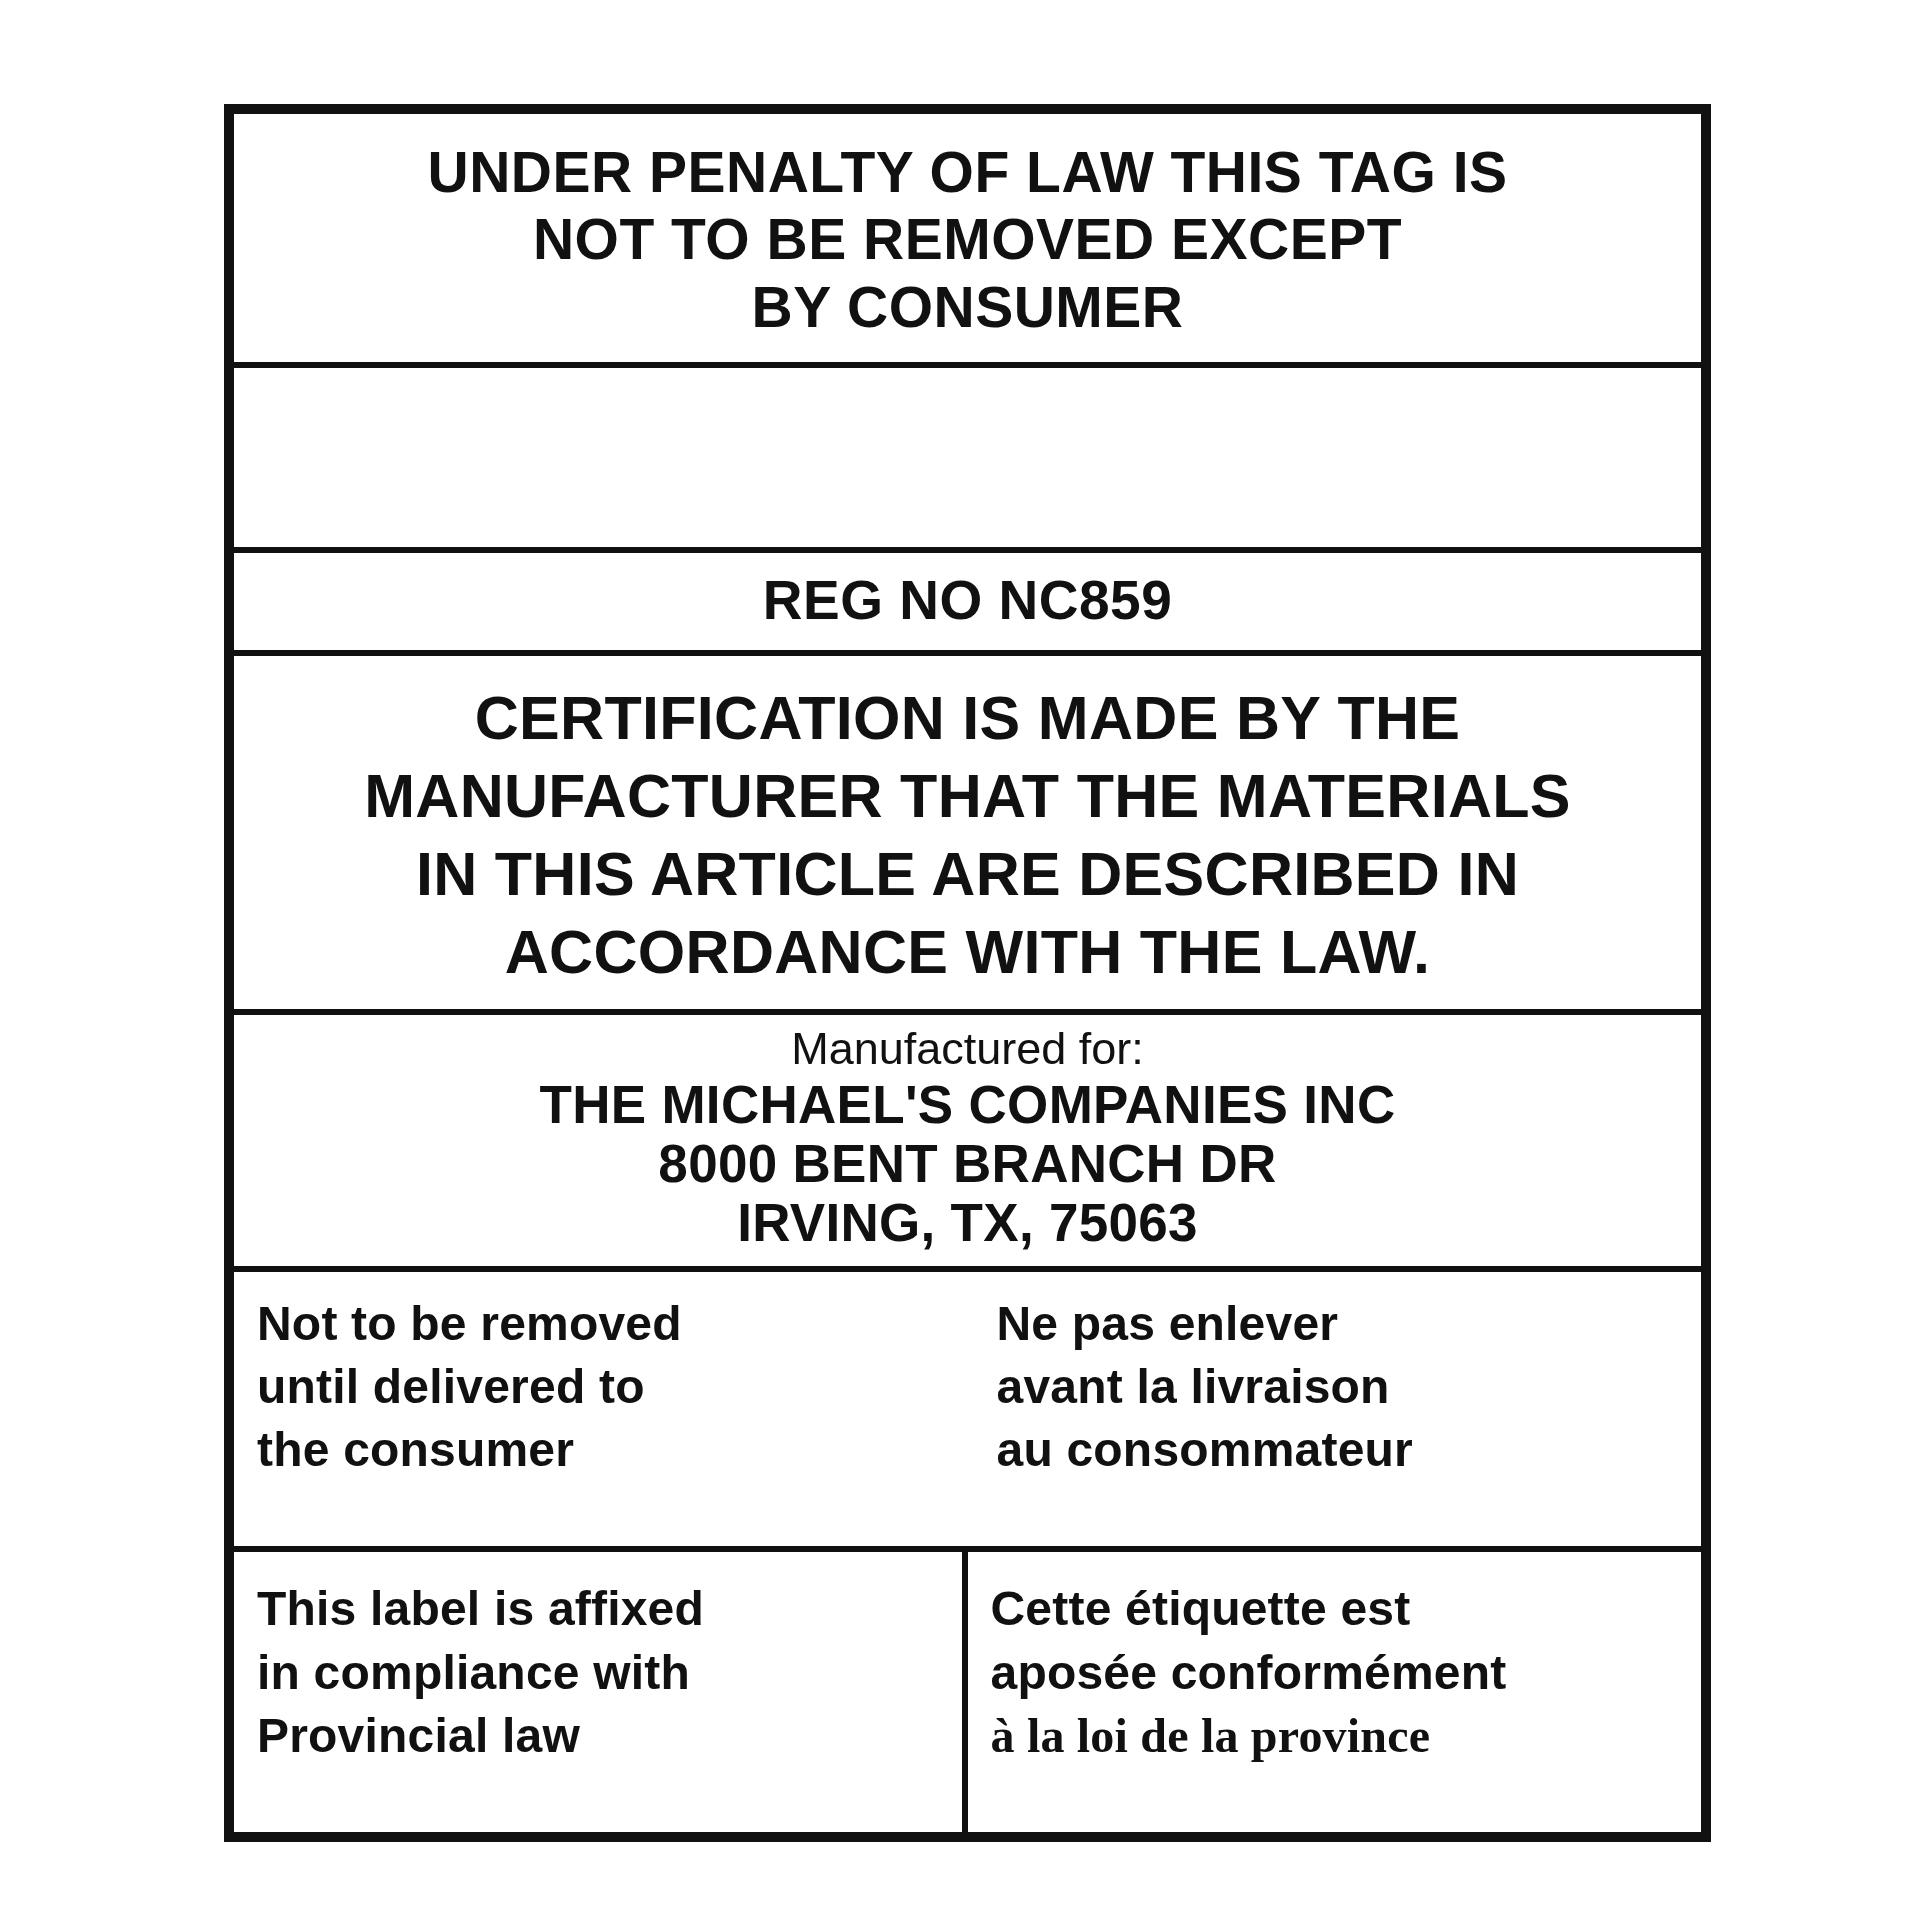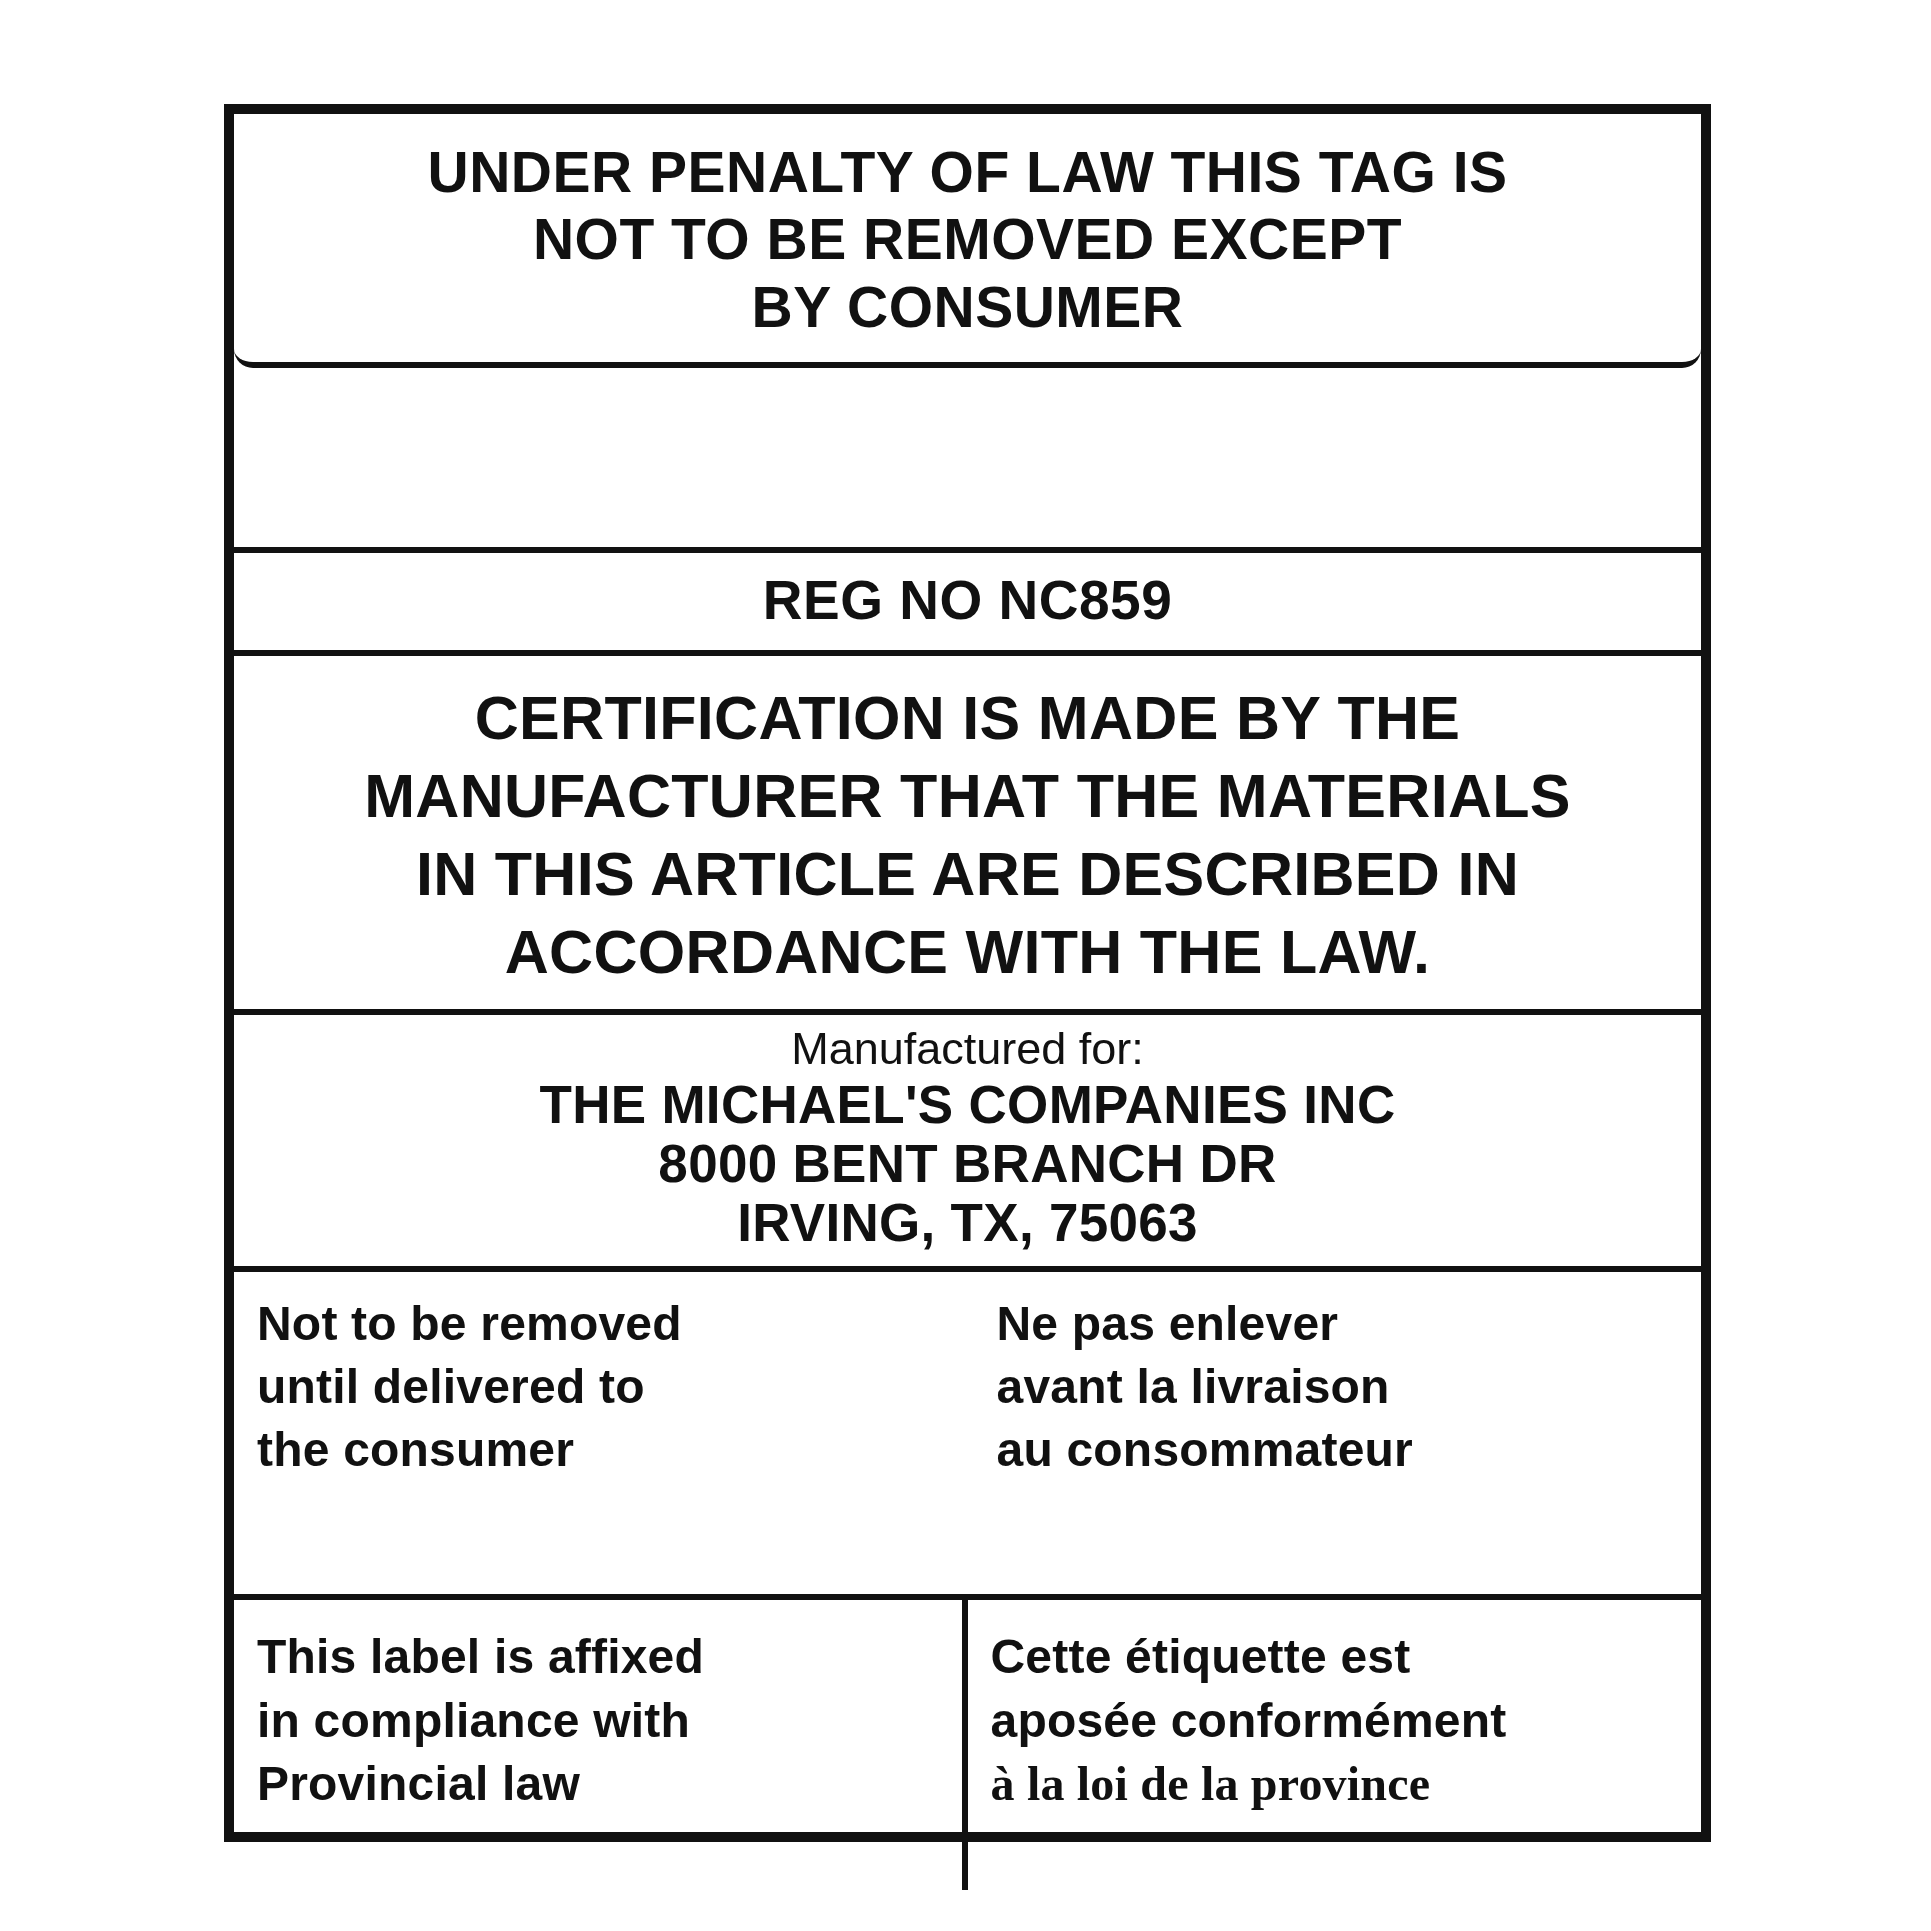--- a/index.html
+++ b/index.html
@@ -41,21 +41,20 @@
   }
   .row:last-child { border-bottom: none; }
 
   
   .row-headline {
     padding: 25px 19.3px 21px 19.3px;
     font-size: 57px;
     font-weight: bold;
     letter-spacing: 0.5px;
     line-height: 1.18;
-    border-radius: 19px;
   }
 
   
   .row-blank {
     height: 185px;
   }
 
   
   .row-reg {
     padding: 17.4px 19.3px 19.3px 19.3px;
@@ -108,21 +107,21 @@
     border-right: 0;
   }
   .row-removal .col-right { padding-left: 29px; }
   .row-compliance {
     border-bottom: none;
   }
   .row-compliance .col-left {
     border-right: 6.8px solid #111111;
   }
   .row-compliance .col { padding-top: 25px; }
-  .row-removal { height: 328px; }
+  .row-removal { height: 280px; }
   .row-compliance { height: 290px; }
 
   .nowrap { white-space: nowrap; font-family: Liberation Serif, serif; }
 </style>
 </head>
 <body>
 
 <div id="page">
 
   <div class="tag">

